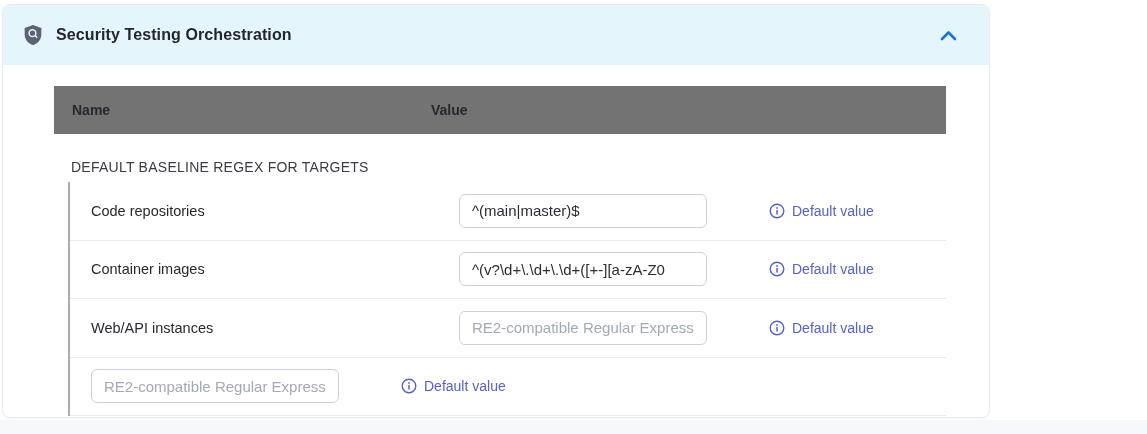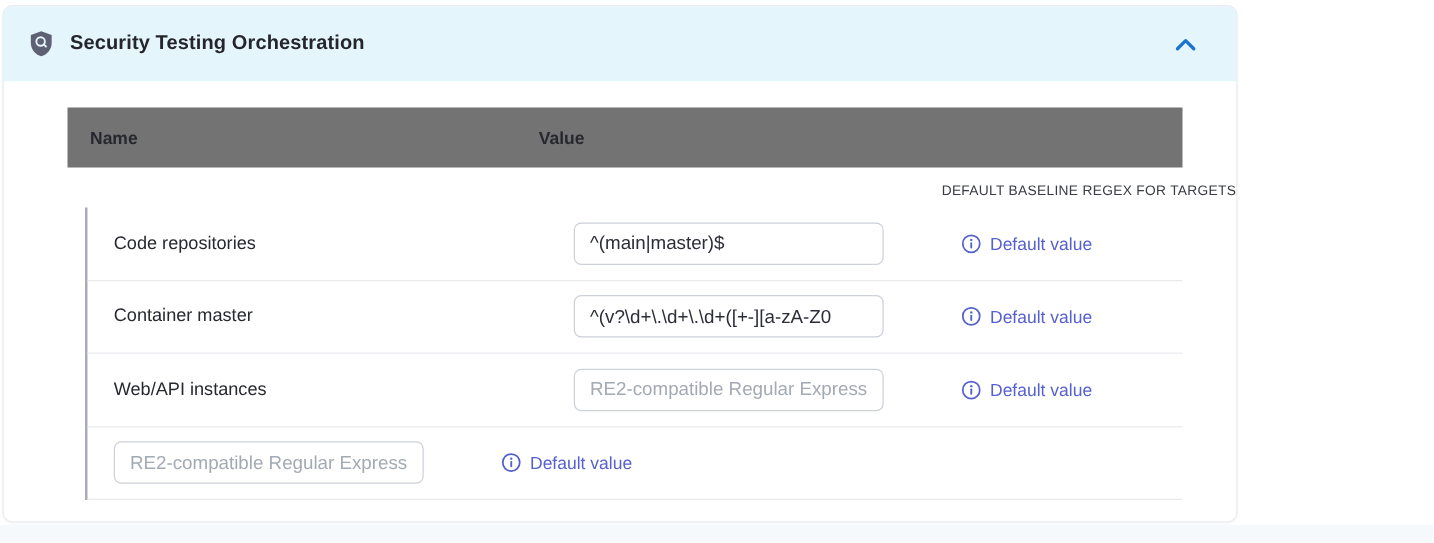--- a/index.html
+++ b/index.html
@@ -52,24 +52,23 @@
   }
   .table-head .col-name {
     width: 377px; padding-left: 18px;
     font-size: 14px; font-weight: 700; color: #26282e;
   }
   .table-head .col-value {
     font-size: 14px; font-weight: 700; color: #26282e;
   }
   
   .section-heading {
-    margin: 13px 0 0 68px;
-    font-size: 11px; font-weight: 400; color: #393c43;
+    margin: 25px 0 0 68px;
+    font-size: 14px; font-weight: 400; color: #393c43;
     letter-spacing: 0.25px;
-    text-align: right;
   }
   
   .rows {
     margin: 7px 43px 0 65px;
     border-left: 2px solid #a9acb6;
   }
   .row {
     height: 58.5px;
     border-bottom: 1px solid #e9ebef;
     display: flex; align-items: center;
@@ -137,21 +136,21 @@
         <svg class="info-icon" viewBox="0 0 16 16">
           <circle cx="8" cy="8" r="6.8" fill="none" stroke="#5661cf" stroke-width="1.4"></circle>
           <circle cx="8" cy="4.9" r="0.95" fill="#5661cf"></circle>
           <rect x="7.25" y="6.7" width="1.5" height="5" rx="0.7" fill="#5661cf"></rect>
         </svg>
         <span>Default value</span>
       </button>
     </div>
 
     <div class="row">
-      <div class="row-label">Container master</div>
+      <div class="row-label">Container images</div>
       <input class="row-input" type="text" value="^(v?\d+\.\d+\.\d+([+-][a-zA-Z0" style="">
       <button class="default-link">
         <svg class="info-icon" viewBox="0 0 16 16">
           <circle cx="8" cy="8" r="6.8" fill="none" stroke="#5661cf" stroke-width="1.4"></circle>
           <circle cx="8" cy="4.9" r="0.95" fill="#5661cf"></circle>
           <rect x="7.25" y="6.7" width="1.5" height="5" rx="0.7" fill="#5661cf"></rect>
         </svg>
         <span>Default value</span>
       </button>
     </div>

